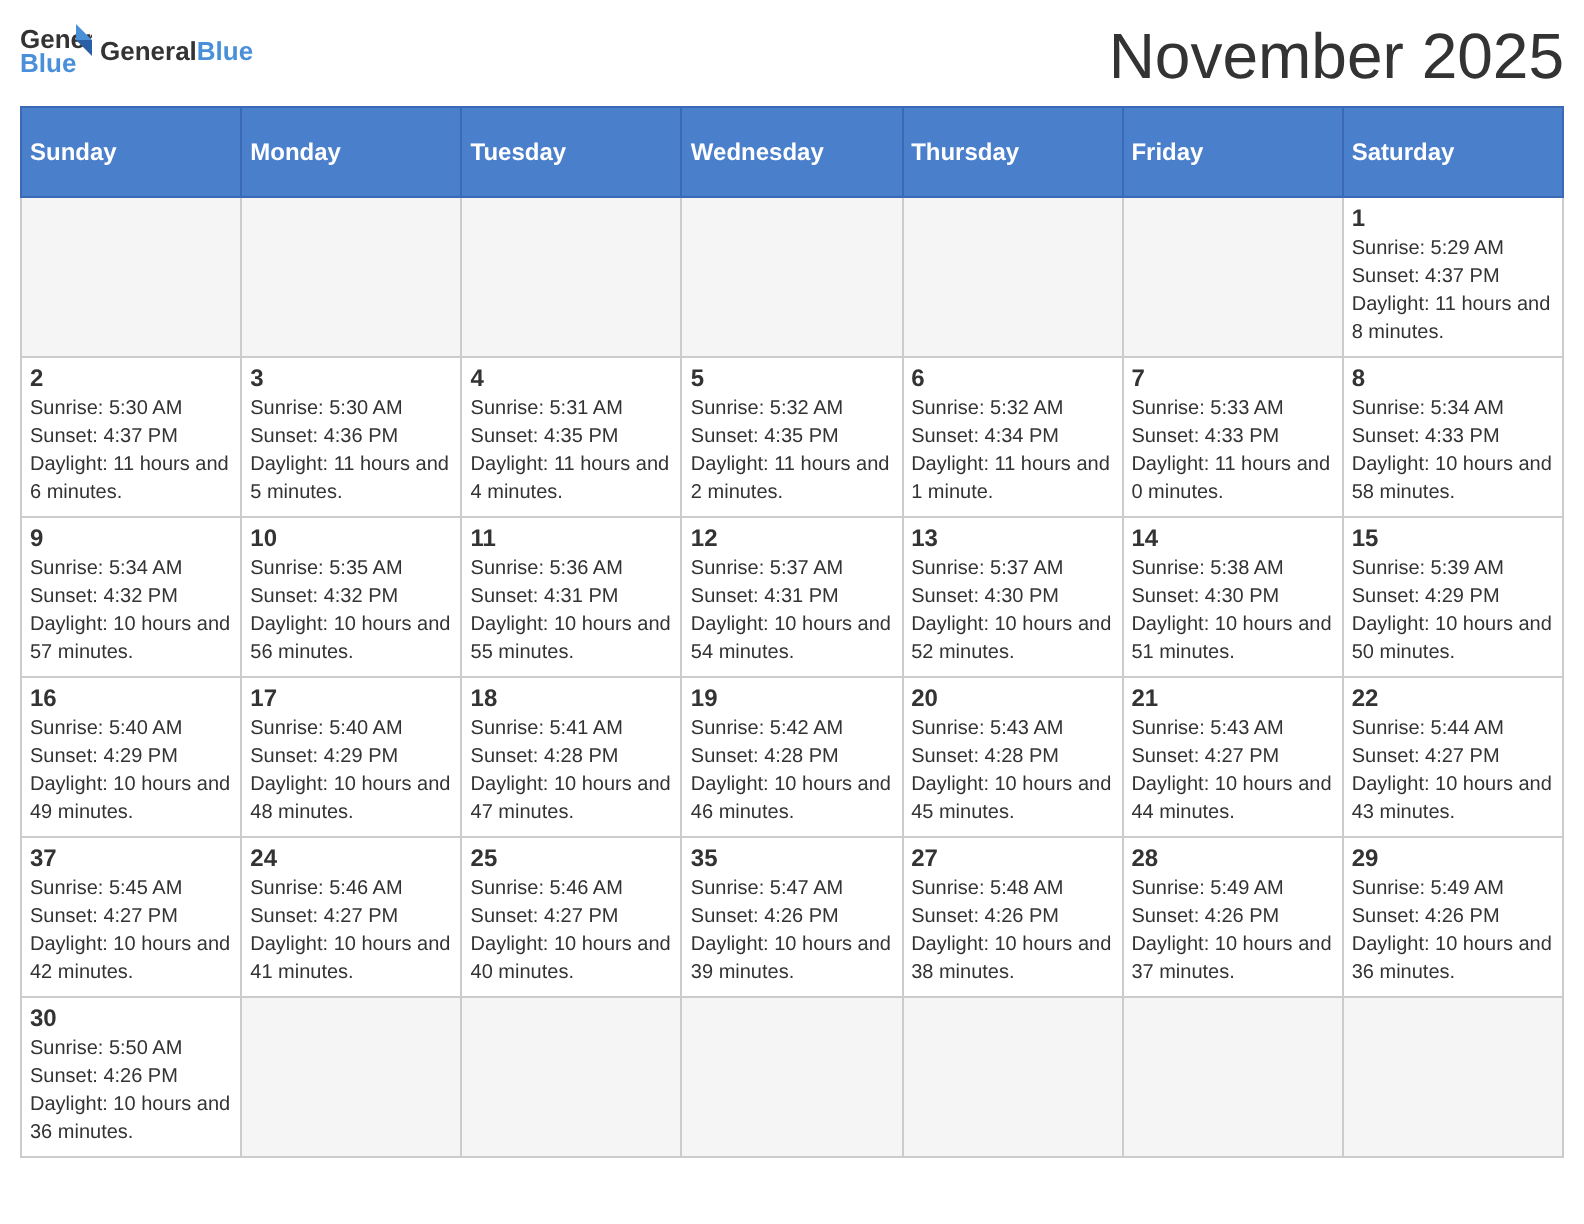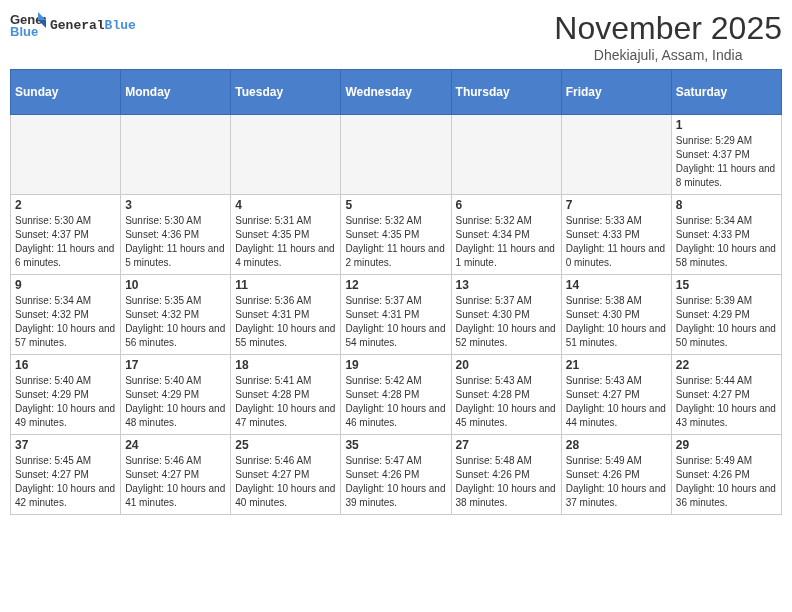--- a/index.html
+++ b/index.html
@@ -83,28 +83,27 @@
 
 <div class="header">
   <div class="logo">
     <svg class="logo-icon" viewBox="0 0 36 30" xmlns="http://www.w3.org/2000/svg">
       <text x="0" y="14" font-size="13" font-weight="bold" fill="#333">General</text>
       <text x="0" y="26" font-size="13" font-weight="bold" fill="#4a90d9">Blue</text>
       <polygon points="28,2 36,10 28,10" fill="#4a90d9"></polygon>
       <polygon points="28,10 36,10 36,18" fill="#2a5fa5"></polygon>
     </svg>
     <div>
-      <div style="font-size:13px;font-weight:bold;color:#333;font-family:Liberation Mono, monospace;">
+      <div style="font-size:13px;font-weight:bold;color:#333;">
         <span style="color:#333;">General</span><span style="color:#4a90d9;">Blue</span>
       </div>
     </div>
   </div>
   <div class="title-block">
     <div class="month-title">November 2025</div>
-    <div class="subtitle">Dhekiajuli, Assam, India</div>
   </div>
 </div>
 
 <table class="calendar">
   <thead>
     <tr>
     <th>Sunday</th>
         <th>Monday</th>
         <th>Tuesday</th>
         <th>Wednesday</th>
@@ -297,14 +296,28 @@
 Sunset: 4:26 PM
 Daylight: 10 hours and 37 minutes.</div>
         </td>
         <td>
           <span class="day-num">29</span>
           <div class="day-info">Sunrise: 5:49 AM
 Sunset: 4:26 PM
 Daylight: 10 hours and 36 minutes.</div>
         </td>
       </tr>
+      <tr class="week-row">
+        <td>
+          <span class="day-num">30</span>
+          <div class="day-info">Sunrise: 5:50 AM
+Sunset: 4:26 PM
+Daylight: 10 hours and 36 minutes.</div>
+        </td>
+        <td class="empty"></td>
+        <td class="empty"></td>
+        <td class="empty"></td>
+        <td class="empty"></td>
+        <td class="empty"></td>
+        <td class="empty"></td>
+      </tr>
     </tbody>
 </table>
 
 </body></html>

